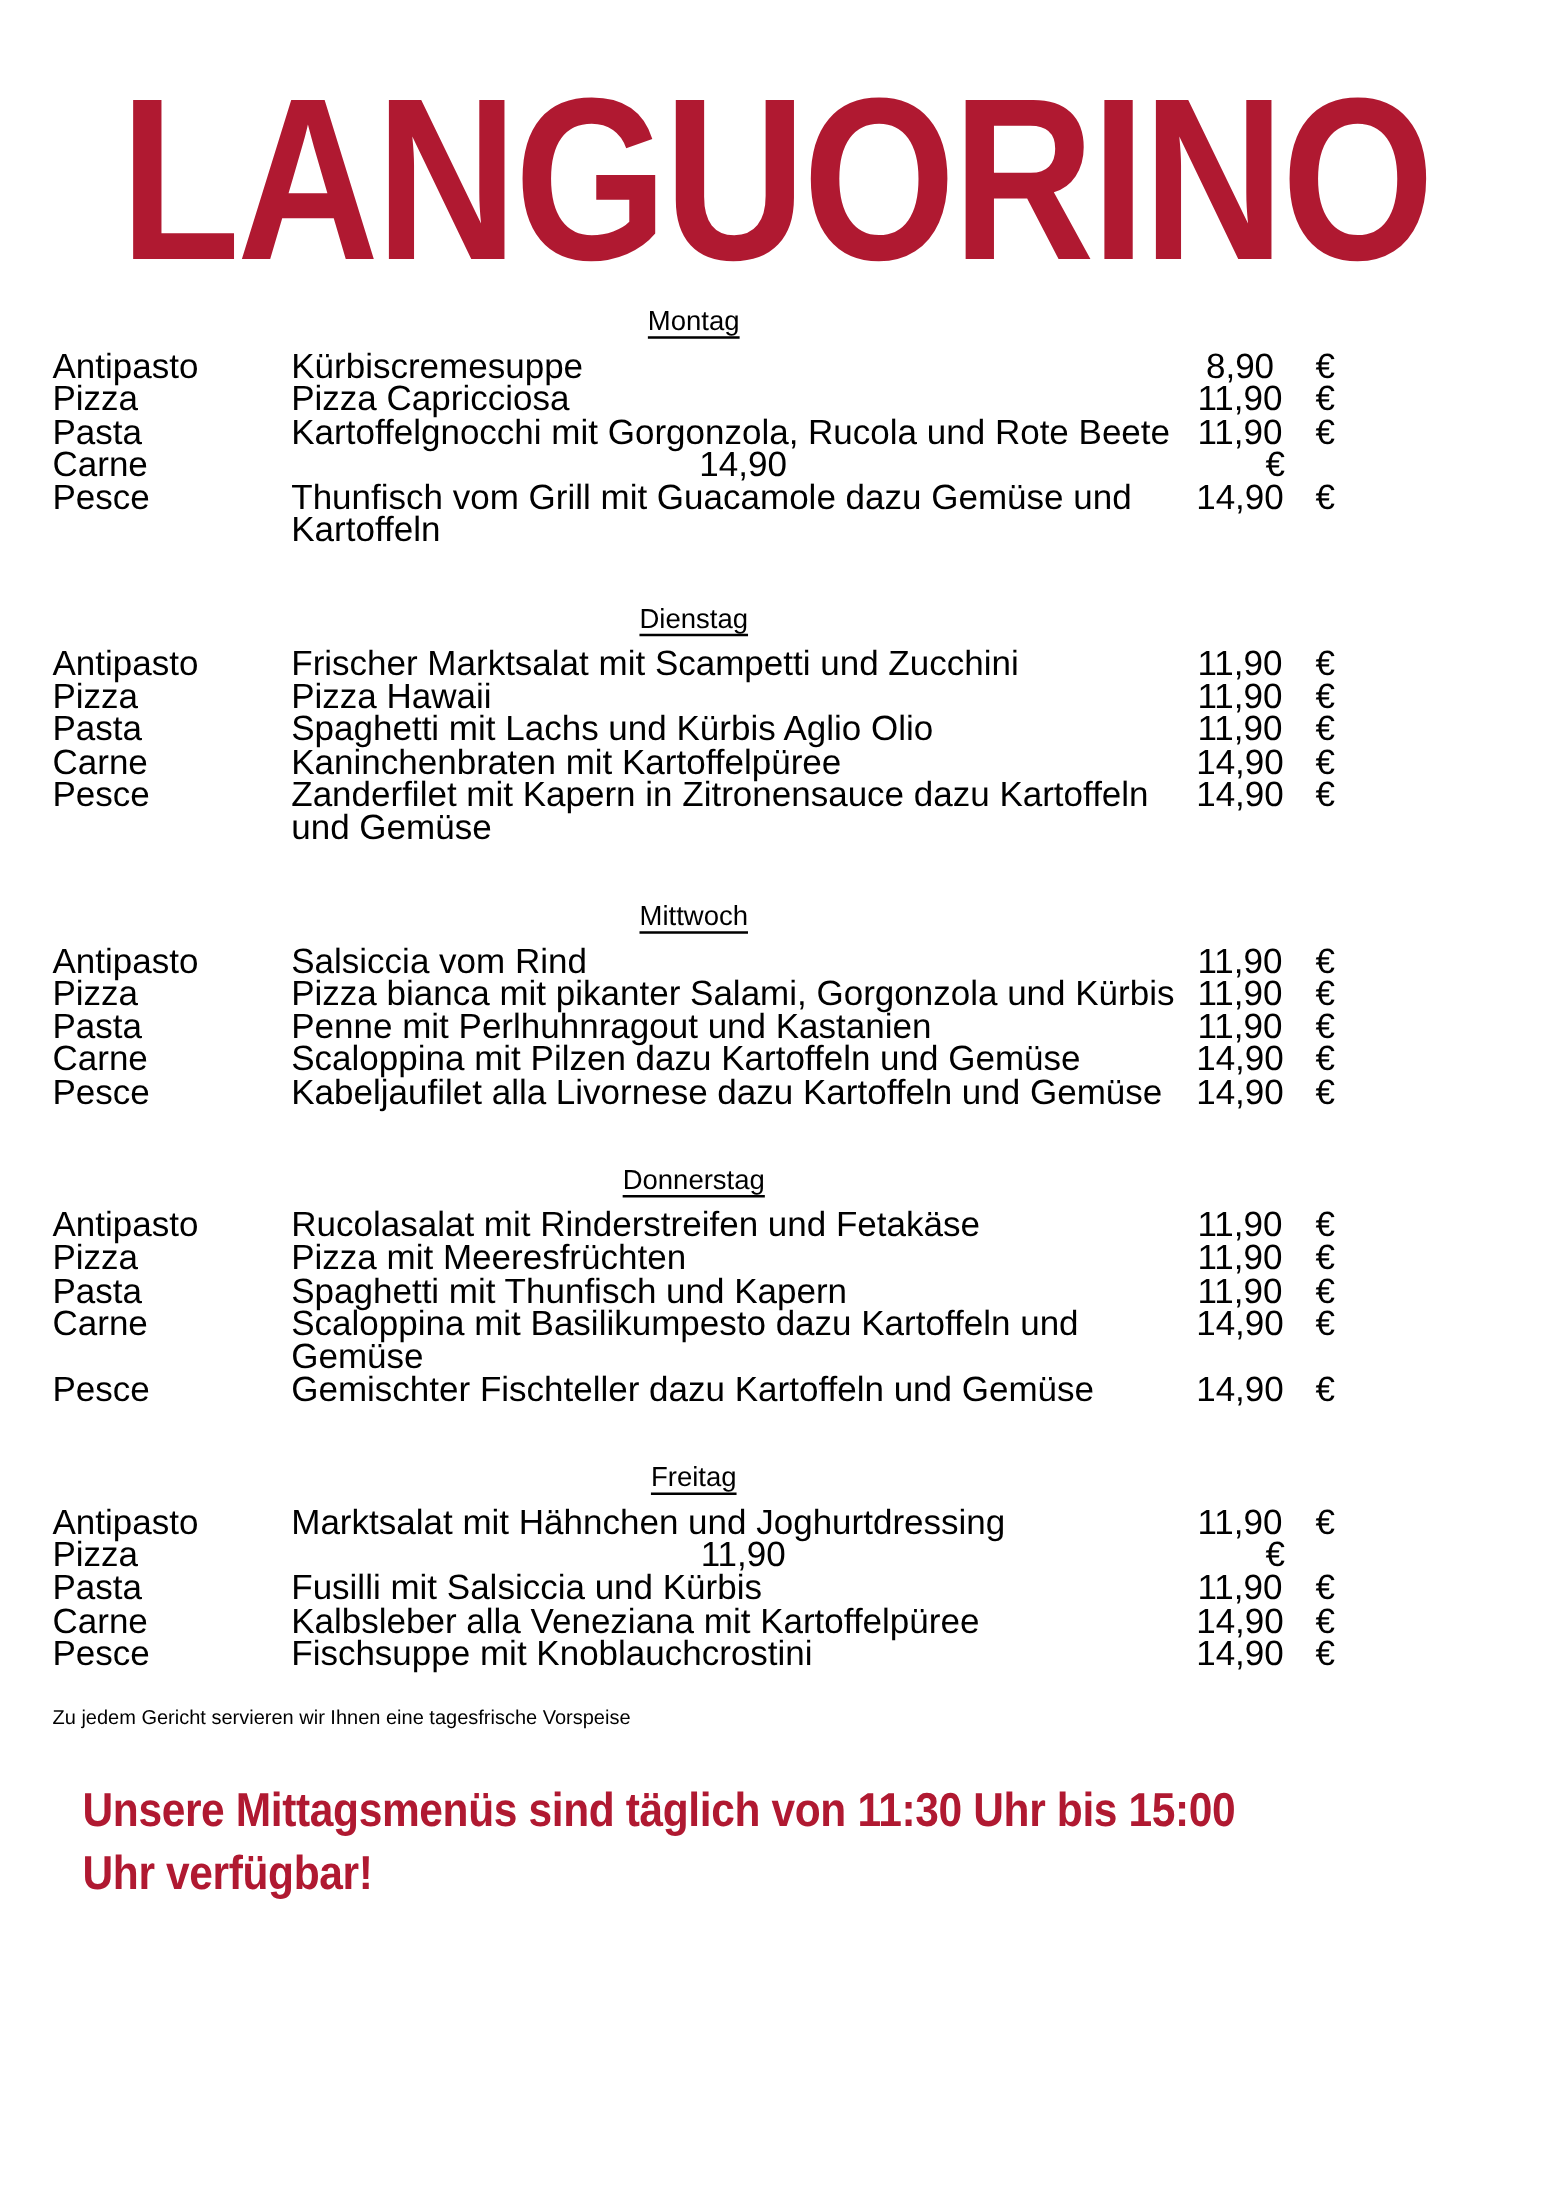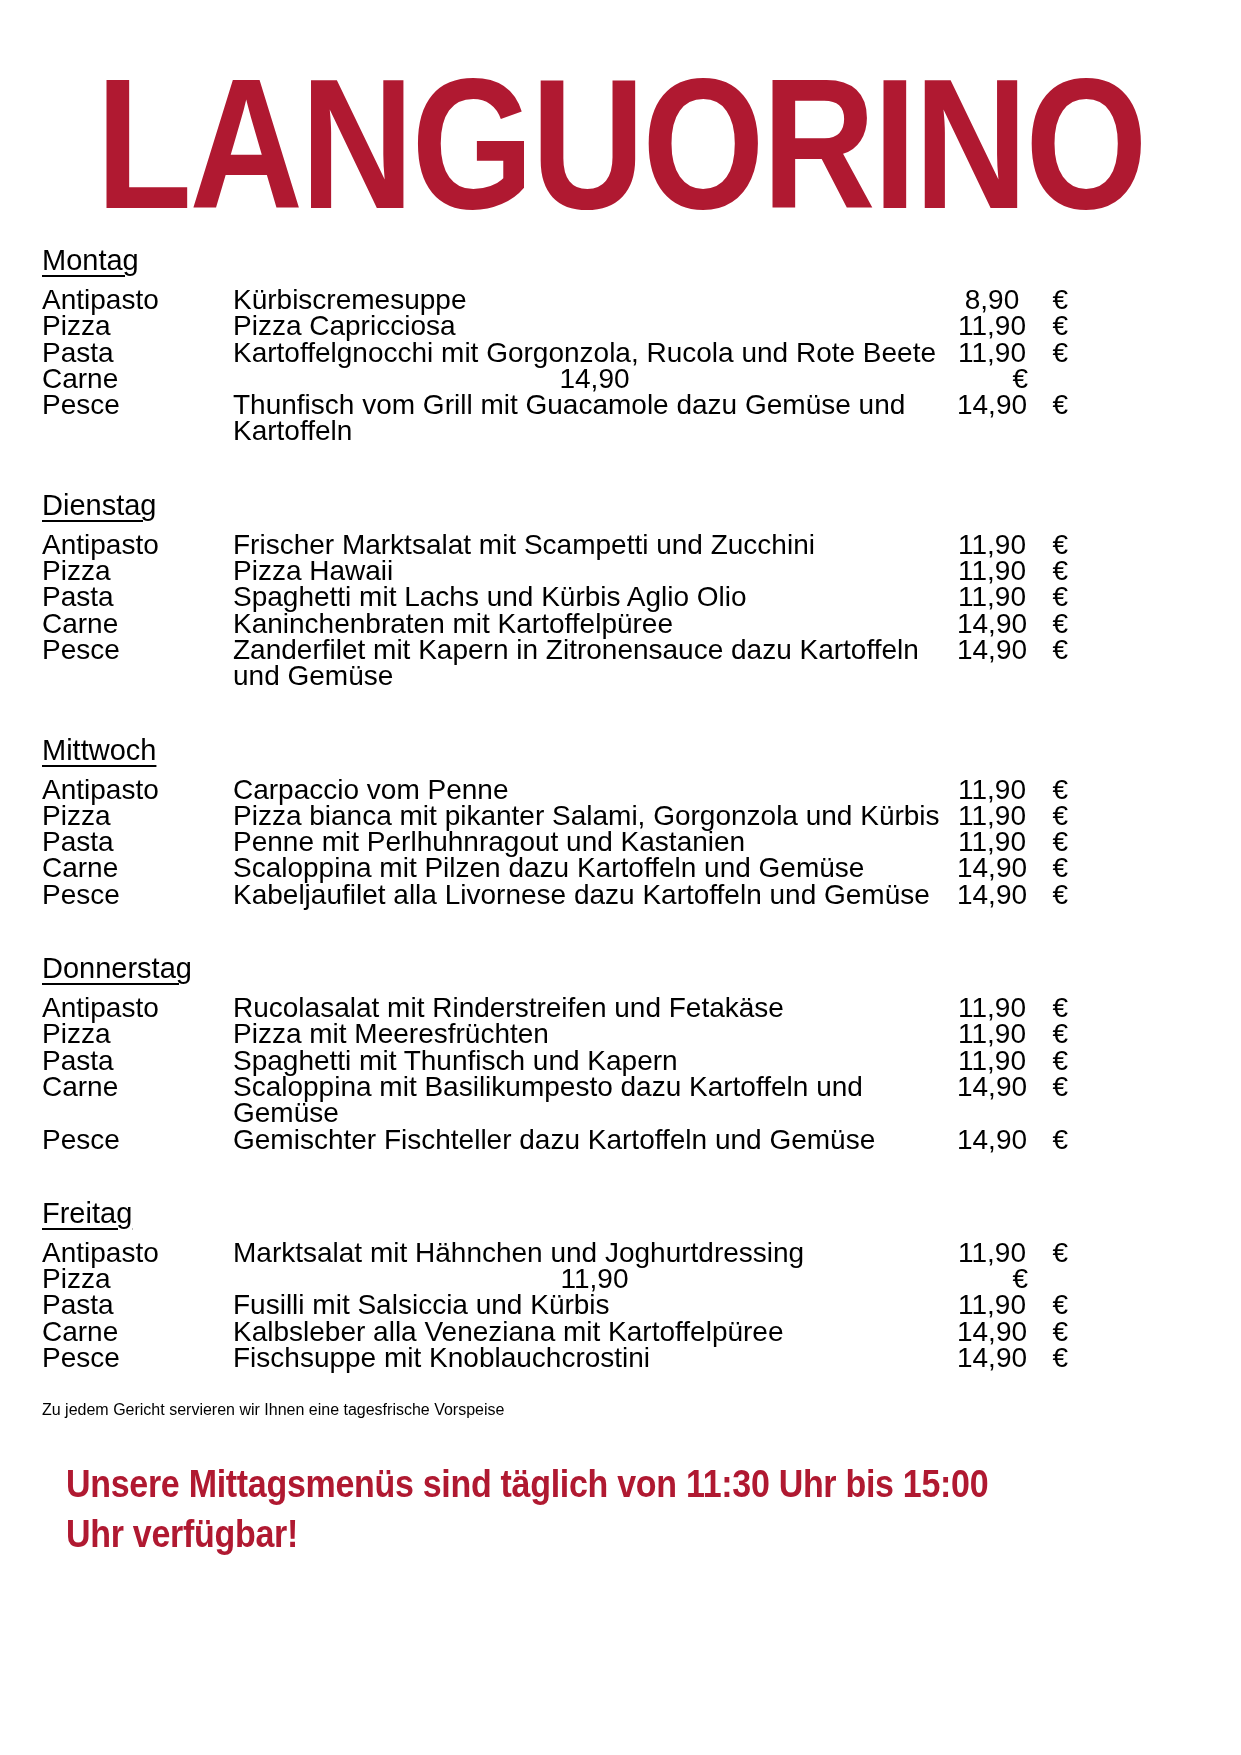--- a/index.html
+++ b/index.html
@@ -27,23 +27,23 @@
   }
 
   .menu {
     margin-left: 42px;
     width: 1026px;
     margin-top: 26px;
   }
 
   .day { margin-bottom: 44px; }
   .day-title {
-    font-size: 29px;
+    font-size: 22px;
     font-weight: normal;
-    text-align: left;
+    text-align: center;
     text-decoration: underline;
     text-underline-offset: 5px;
     text-decoration-thickness: 2px;
     margin-bottom: 10px;
   }
 
   .row {
     display: grid;
     grid-template-columns: 191px 1fr 72px 40px;
     font-size: 28px;
@@ -145,21 +145,21 @@
         <span class="desc">Zanderfilet mit Kapern in Zitronensauce dazu Kartoffeln und Gemüse</span>
         <span class="price">14,90</span>
         <span class="euro">€</span>
       </div>
     </div>
 
     <div class="day">
       <div class="day-title">Mittwoch</div>
       <div class="row">
         <span class="cat">Antipasto</span>
-        <span class="desc">Carpaccio vom Penne</span>
+        <span class="desc">Salsiccia vom Rind</span>
         <span class="price">11,90</span>
         <span class="euro">€</span>
       </div>
       <div class="row">
         <span class="cat">Pizza</span>
         <span class="desc">Pizza bianca mit pikanter Salami, Gorgonzola und Kürbis</span>
         <span class="price">11,90</span>
         <span class="euro">€</span>
       </div>
       <div class="row">

